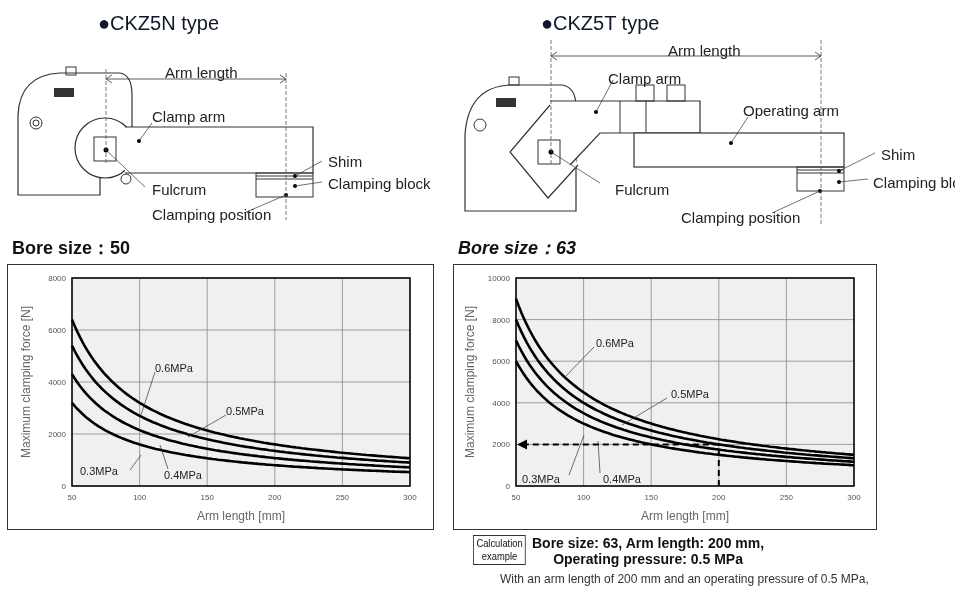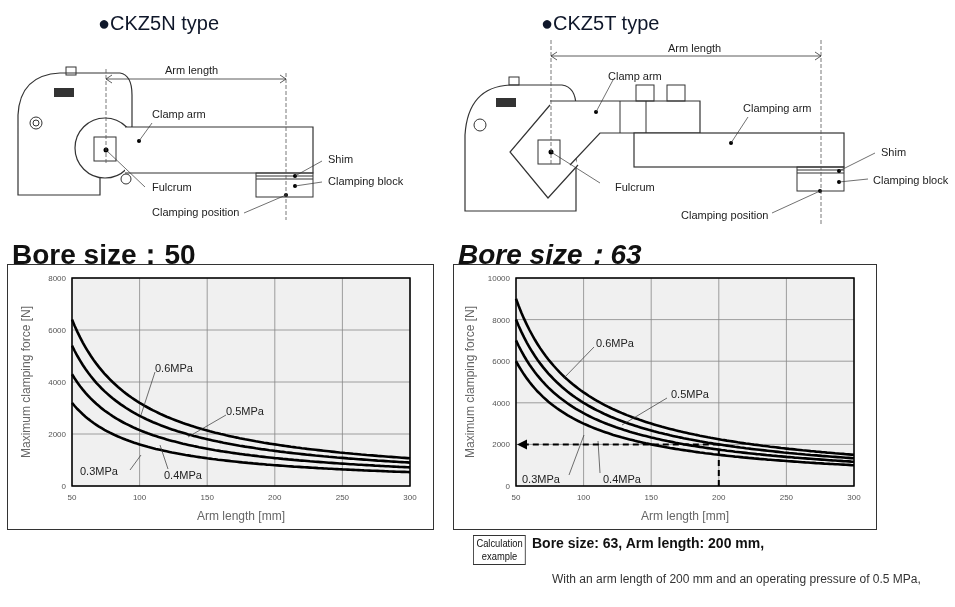--- a/index.html
+++ b/index.html
@@ -1,20 +1,20 @@
 <!DOCTYPE html>
 <html><head>
 <meta charset="utf-8">
 <style>
   html,body{margin:0;padding:0;background:#fff;}
   body{width:955px;height:607px;position:relative;overflow:hidden;font-family:"Liberation Sans",sans-serif;color:#111;}
   .abs{position:absolute;}
   .type-title{font-size:20px;color:#0f172a;}
-  .bore-title{font-size:28px;font-weight:bold;}
-  .lbl{font-size:11px;color:#222;white-space:nowrap;}
+  .bore-title{font-size:18px;font-weight:bold;}
+  .lbl{font-size:15px;color:#222;white-space:nowrap;}
   .chartbox{border:1px solid #333;background:#fff;}
   .calc-box{border:1px solid #333;font-size:11px;line-height:13px;text-align:center;padding:1px 3px;font-family:"Liberation Sans",sans-serif;transform:scaleX(0.85);transform-origin:left top;}
   .calc-bold{font-size:14px;font-weight:bold;line-height:16px;}
   .calc-text{font-size:12px;color:#333;line-height:16px;}
   svg text{font-family:"Liberation Sans",sans-serif;}
 </style>
 </head>
 <body>
 
 <div class="abs type-title" style="left:98px;top:12px;">●CKZ5N type</div>
@@ -96,21 +96,21 @@
 
   <line x1="146" y1="77" x2="163" y2="45" stroke="#333" stroke-width="0.7"></line>
   <line x1="281" y1="108" x2="298" y2="82" stroke="#333" stroke-width="0.7"></line>
   <line x1="389" y1="136" x2="425" y2="118" stroke="#333" stroke-width="0.7"></line>
   <line x1="389" y1="147" x2="418" y2="144" stroke="#333" stroke-width="0.7"></line>
   <line x1="101" y1="117" x2="150" y2="148" stroke="#333" stroke-width="0.7"></line>
   <line x1="370" y1="156" x2="322" y2="178" stroke="#333" stroke-width="0.7"></line>
 </svg>
 <div class="abs lbl" style="left:668px;top:42px;">Arm length</div>
 <div class="abs lbl" style="left:608px;top:70px;">Clamp arm</div>
-<div class="abs lbl" style="left:743px;top:102px;">Clamping arm</div>
+<div class="abs lbl" style="left:743px;top:102px;">Operating arm</div>
 <div class="abs lbl" style="left:881px;top:146px;">Shim</div>
 <div class="abs lbl" style="left:873px;top:174px;">Clamping block</div>
 <div class="abs lbl" style="left:615px;top:181px;">Fulcrum</div>
 <div class="abs lbl" style="left:681px;top:209px;">Clamping position</div>
 
 <div class="abs bore-title" style="left:12px;top:236px;">Bore size：50</div>
 <div class="abs bore-title" style="left:458px;top:236px;font-style:italic;">Bore size：63</div>
 
 <div class="abs chartbox" style="left:7px;top:264px;width:425px;height:264px;">
   <svg id="chart0" width="425" height="264">
@@ -201,16 +201,17 @@
       <path d="M63,179.4 L73,174.4 L73,184.4 Z" fill="#000"></path>
     </svg>
 </div>
 
 <div class="abs calc-box" style="left:473px;top:535px;">
   <div>Calculation</div>
   <div>example</div>
 </div>
 <div class="abs calc-bold" style="left:532px;top:535px;text-align:center;">
   <div>Bore size: 63, Arm length: 200 mm,</div>
-</div>
-<div class="abs calc-text" style="left:552px;top:571px;">
+  <div>Operating pressure: 0.5 MPa</div>
+</div>
+<div class="abs calc-text" style="left:500px;top:571px;">
   <div>With an arm length of 200 mm and an operating pressure of 0.5 MPa,</div>
 </div>
 
 </body></html>

